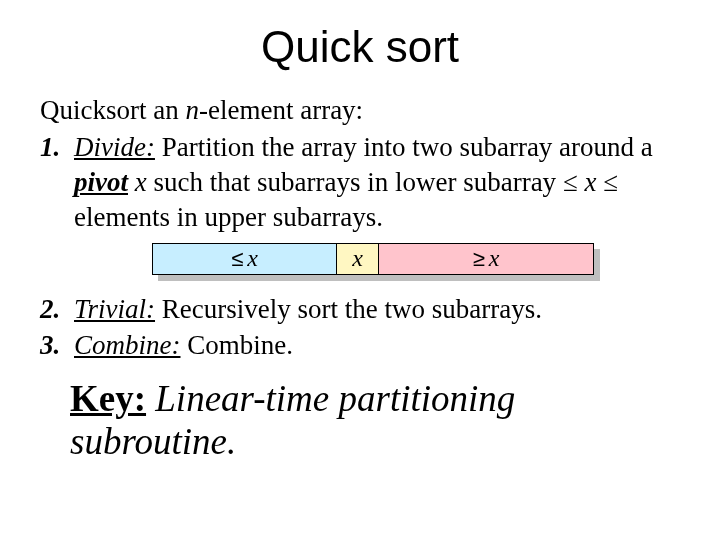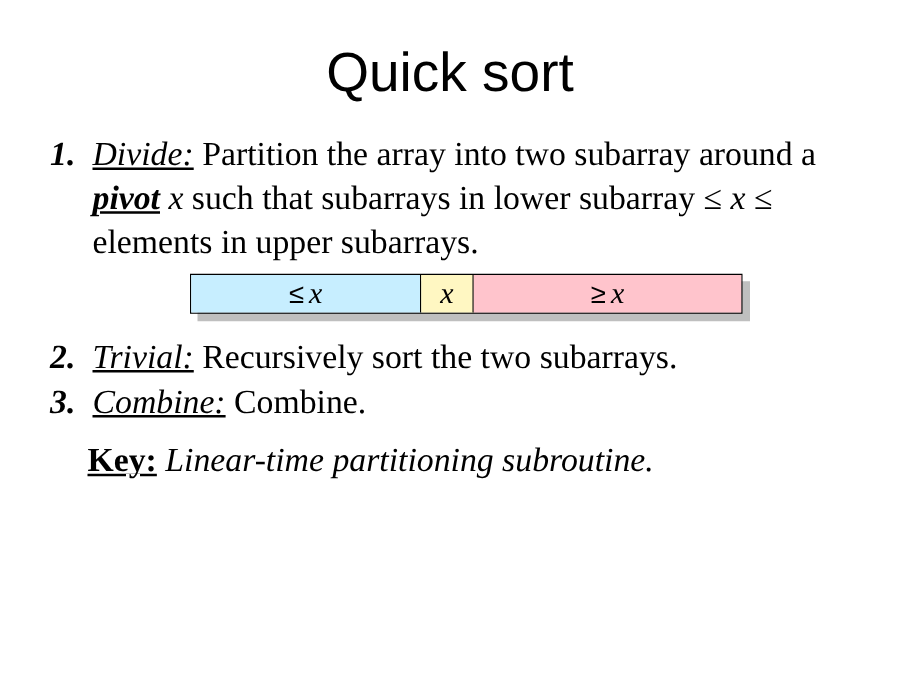--- a/index.html
+++ b/index.html
@@ -6,21 +6,21 @@
     margin: 0;
     padding: 0;
     width: 720px;
     height: 540px;
     background: #fff;
     font-family: "Times New Roman", Times, serif;
     color: #000;
     overflow: hidden;
   }
   .slide {
-    padding: 30px 40px 0 40px;
+    padding: 18px 40px 0 40px;
     box-sizing: border-box;
   }
   .title {
     text-align: center;
     font-size: 44px;
     font-weight: normal;
     margin: 4px 0 22px 0;
     font-family: Arial, Helvetica, sans-serif;
   }
   .intro {
@@ -63,39 +63,42 @@
     justify-content: center;
     box-sizing: border-box;
   }
   .cell.le { flex: 0 0 184px; background: #c7eeff; border-right: 1px solid #000; }
   .cell.piv { flex: 0 0 42px; background: #fff7c2; border-right: 1px solid #000; }
   .cell.ge { flex: 1 1 auto; background: #ffc4cc; }
   .leq { font-family: Arial, sans-serif; font-style: normal; margin-right: 4px; font-size: 22px;}
   .geq { font-family: Arial, sans-serif; font-style: normal; margin-right: 4px; font-size: 22px;}
 
   .keyline {
-    font-size: 27px;
+    font-size: 37px;
     margin: 14px 0 0 30px;
   }
   .keylabel { font-weight: bold; text-decoration: underline; }
   .keytext { font-style: italic; }
 
   
   .olist { margin: 0; padding: 0; }
   .oitem { display: flex; font-size: 27px; line-height: 1.3; margin: 0 0 1px 0;}
   .onum { flex: 0 0 34px; font-weight: bold; font-style: italic; }
   .obody { flex: 1 1 auto; }
 </style>
 </head>
 <body>
 
 <div class="slide">
 
   <div class="title">Quick sort</div>
 
+  <p class="intro">
+    <span>Quicksort an </span><span class="var-n">n</span><span>-element array:</span>
+  </p>
 
   <div class="olist">
 
     <div class="oitem">
       <div class="onum">1.</div>
       <div class="obody">
         <span class="keyword">Divide:</span><span> Partition the array into two subarray around a </span><span class="bi-u">pivot</span><span> </span><span class="it">x</span><span> such that subarrays in lower subarray </span><span>≤</span><span class="it"> x </span><span>≤</span><span> elements in upper subarrays.</span>
 
         <div class="diagram-wrap">
           <div class="shadow"></div>

